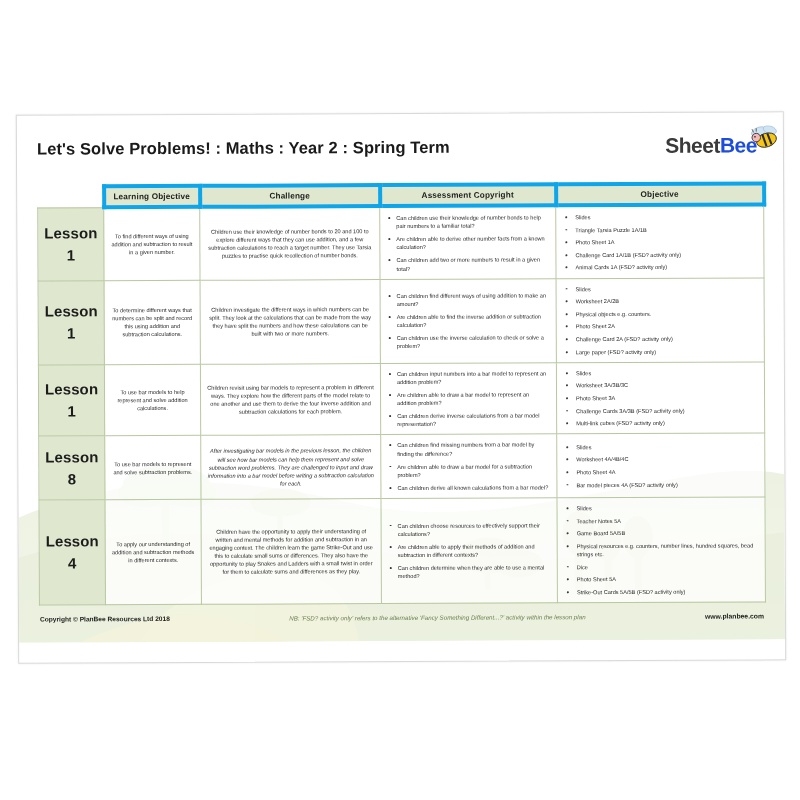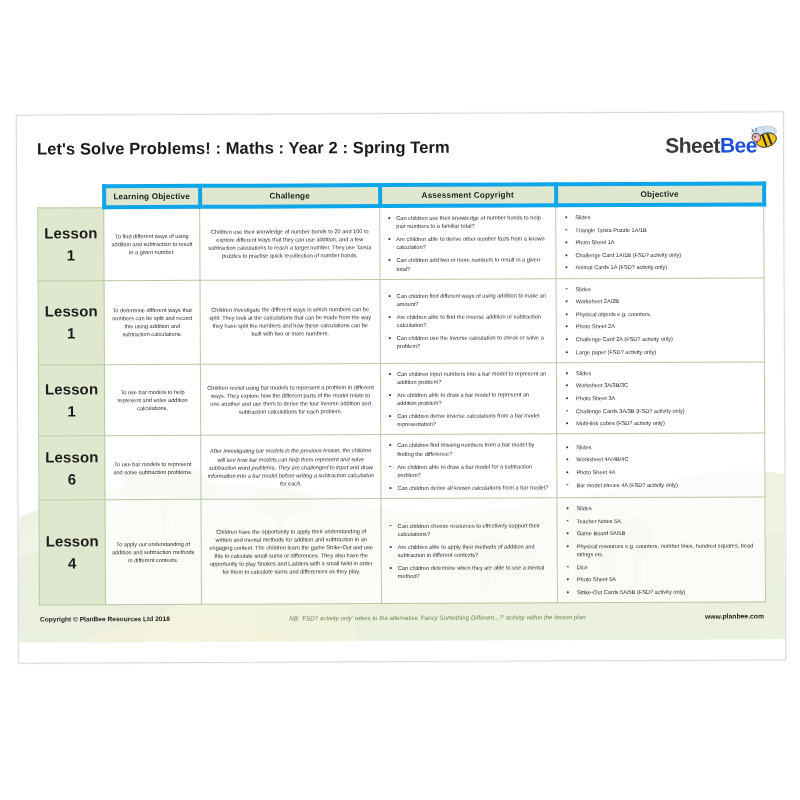--- a/index.html
+++ b/index.html
@@ -349,21 +349,21 @@
                 <ul class="rlist">
                   <li>Slides</li>
                   <li>Worksheet 3A/3B/3C</li>
                   <li>Photo Sheet 3A</li>
                   <li>Challenge Cards 3A/3B (FSD? activity only)</li>
                   <li>Multi-link cubes (FSD? activity only)</li>
                 </ul>
               </td>
             </tr>
             <tr>
-              <td class="lesson-cell">Lesson 6</td>
+              <td class="lesson-cell">Lesson 8</td>
               <td class="lo-cell">To use bar models to represent and solve subtraction problems.</td>
               <td class="ov-cell italic">After investigating bar models in the previous lesson, the children will see how bar models can help them represent and solve subtraction word problems. They are challenged to input and draw information into a bar model before writing a subtraction calculation for each.</td>
               <td class="aq-cell">
                 <ul class="qlist">
                   <li>Can children find missing numbers from a bar model by finding the difference?</li>
                   <li>Are children able to draw a bar model for a subtraction problem?</li>
                   <li>Can children derive all known calculations from a bar model?</li>
                 </ul>
               </td>
               <td class="res-cell">

